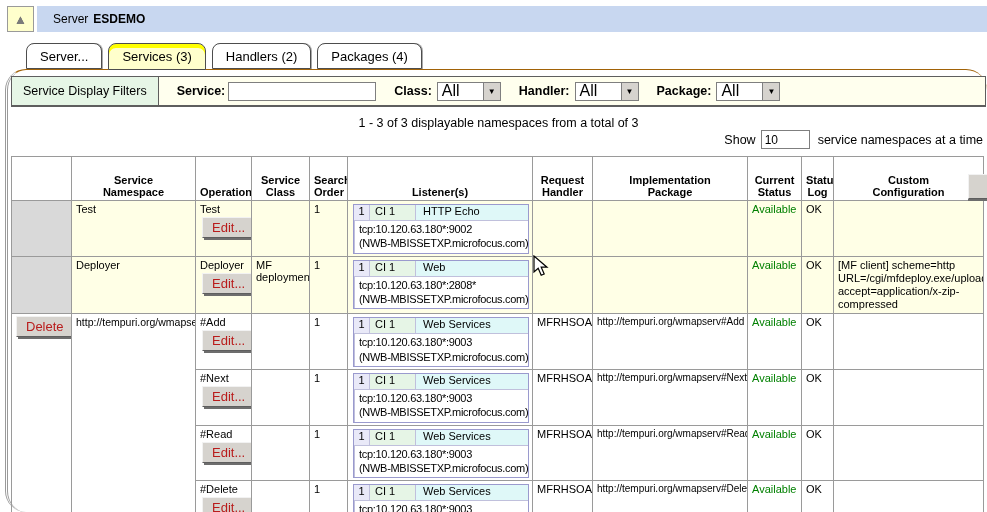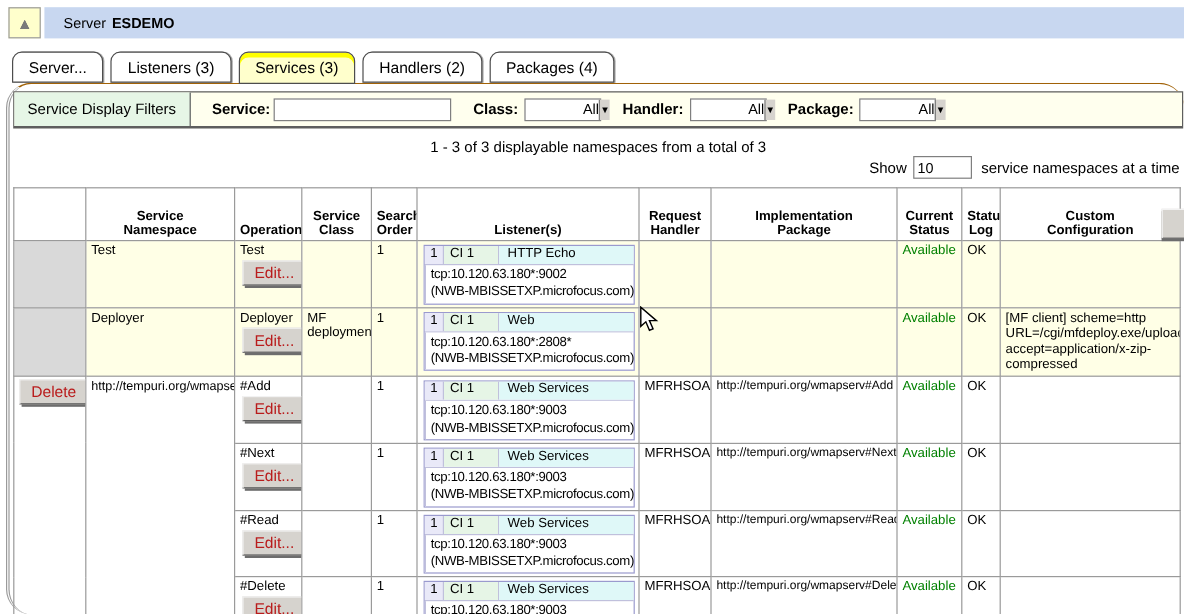--- a/index.html
+++ b/index.html
@@ -19,21 +19,21 @@
   }
   .tri-box .tri { color:#7b7b7b; font-size:13px; line-height:1; text-shadow:0 0 0 #555; }
   .titlebar-blue {
     flex:1; margin-left:3px; background:var(--titlebar_blue,#c8d7f0);
     display:flex; align-items:center; padding-left:16px;
   }
   .titlebar-blue .srv-label { margin-right:5px; }
   .titlebar-blue .srv-name { font-weight:bold; }
 
   
-  .tabs { position:absolute; top:43px; left:10px; height:27px; display:flex; gap:6px; z-index:2; }
+  .tabs { position:absolute; top:43px; left:26px; height:27px; display:flex; gap:6px; z-index:2; }
   .tab {
     background:#fff; border:1px solid #4d4d4d; border-radius:8px 8px 0 0;
     padding:5px 13px 3px 13px; font-size:13px; height:26px; cursor:default;
     box-shadow:1px 0 0 #aaa;
   }
   .tab.active {
     background:var(--active_tab_bg,#ffffcc); height:27px;
     box-shadow:inset 0 4px 0 var(--tab_accent,#ffff00);
   }
 
@@ -57,21 +57,21 @@
   .flabel { font-weight:bold; margin:0 3px 0 18px; font-size:12.5px; }
   .txtinput {
     height:19px; border:1px solid #7f7f7f; background:#fff; font:12px "Liberation Sans",sans-serif;
     padding:1px 3px; outline:none;
   }
   .svc-input { width:148px; }
   .fake-select {
     display:inline-flex; align-items:center; height:19px; border:1px solid #7f7f7f;
     background:#fff; width:64px; margin-left:2px; cursor:default;
   }
-  .fake-select .val { flex:1; padding-left:4px; font-size:12px;margin-left:44px; }
+  .fake-select .val { flex:1; padding-left:4px; font-size:16px; }
   .fake-select .dd {
     width:17px; height:17px; background:var(--button_face,#d6d3ce);
     border-left:1px solid #7f7f7f; display:flex; align-items:center; justify-content:center;
     font-size:8px; color:#000;
   }
 
   
   .pagerow { width:975px; display:flex; align-items:center; margin:9px 0 7px 0; padding:0 3px;flex-direction:column; }
   .page-summary { font-size:12.5px; }
   .show-group { margin-left:auto; display:flex; align-items:center; }
@@ -140,21 +140,20 @@
     <span class="tri">▲</span>
   </div>
   <div class="titlebar-blue">
     <span class="srv-label">Server</span>
     <span class="srv-name">ESDEMO</span>
   </div>
 </div>
 
 <div class="tabs">
   <div class="tab">Server...</div>
-  <div class="tab">Listeners (3)</div>
   <div class="tab active">Services (3)</div>
   <div class="tab">Handlers (2)</div>
   <div class="tab">Packages (4)</div>
 </div>
 
 <div class="content">
 
   <div class="filterbar">
     <div class="filter-title">Service Display Filters</div>
     <span class="flabel">Service:</span>

